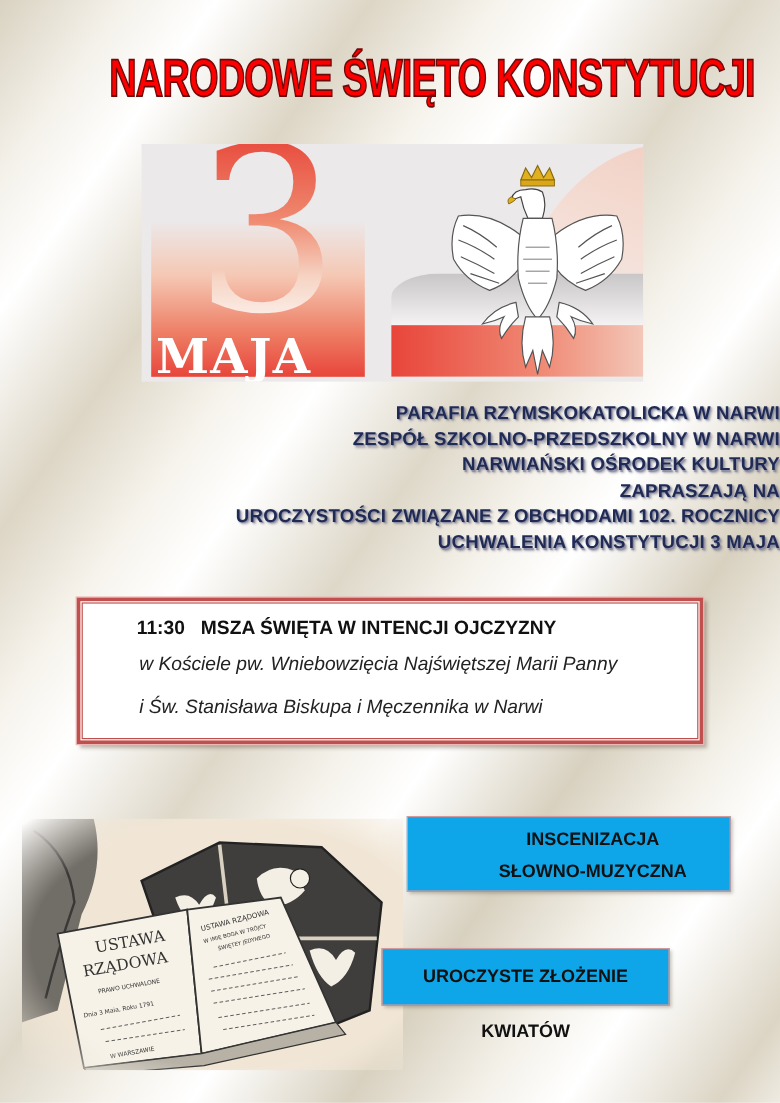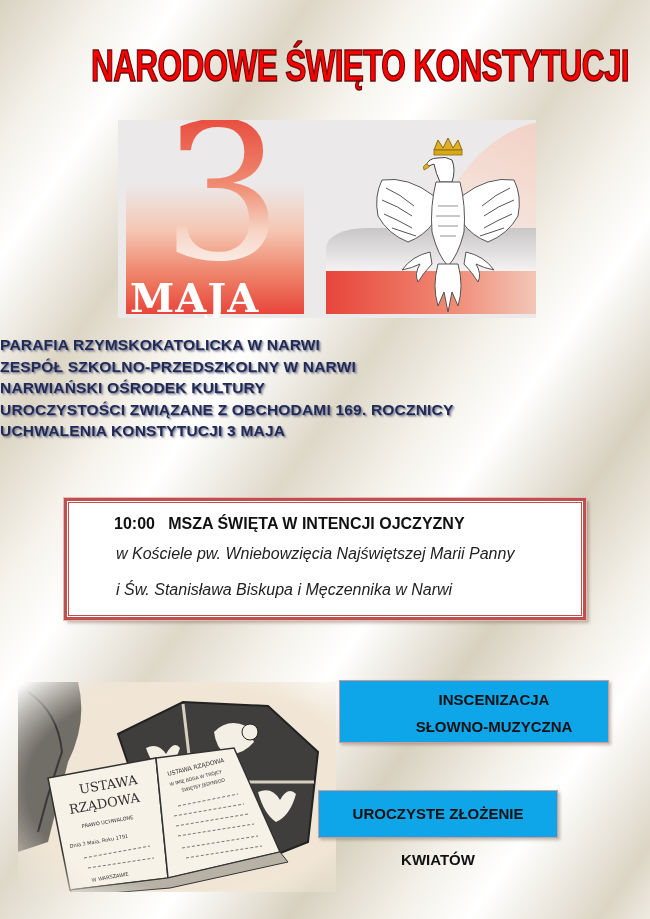--- a/index.html
+++ b/index.html
@@ -61,21 +61,21 @@
     .logo-swoosh {
       position: absolute; left: 300px; top: 0; width: 140px; height: 200px;
       background: linear-gradient(200deg, #f3c9ba 0%, #f7ddd2 40%, rgba(255,255,255,0) 70%);
       border-top-left-radius: 100% 100%;
       opacity: 0.8;
     }
     .eagle {
       position: absolute; left: 250px; top: 16px; width: 160px; height: 180px;
     }
     .organizers {
-      position: absolute; left: 0; top: 334px; width: 650px; text-align: left;
+      position: absolute; left: 0; top: 334px; width: 650px; text-align: right;
       font-family: "Liberation Sans", sans-serif; font-weight: bold;
       font-size: 15.5px; line-height: 21.5px;
       color: #1f2a55;
       text-shadow: 1px 1px 1px #8a8aa0, 2px 2px 2px rgba(60,60,90,0.4);
       letter-spacing: 0.2px;
     }
     .organizers div { white-space: nowrap; }
     .mass-box {
       position: absolute; left: 64px; top: 498px; width: 522px; height: 122px;
       background: #ffffff;
@@ -158,26 +158,27 @@
     </g>
 
     <path d="M70 128 Q64 150 70 170 L76 156 L80 176 L84 156 L90 170 Q96 150 90 128 Z" fill="#ffffff" stroke="#555" stroke-width="1"></path>
   </svg>
 </div>
 
 <div class="organizers">
   <div>PARAFIA RZYMSKOKATOLICKA W NARWI</div>
   <div>ZESPÓŁ SZKOLNO-PRZEDSZKOLNY W NARWI</div>
   <div>NARWIAŃSKI OŚRODEK KULTURY</div>
-  <div>UROCZYSTOŚCI ZWIĄZANE Z OBCHODAMI 169. ROCZNICY</div>
+  <div>ZAPRASZAJĄ NA</div>
+  <div>UROCZYSTOŚCI ZWIĄZANE Z OBCHODAMI 102. ROCZNICY</div>
   <div>UCHWALENIA  KONSTYTUCJI  3 MAJA</div>
 </div>
 
 <div class="mass-box">
-  <div class="mass-time-line"><span>10:00</span>   <span>MSZA ŚWIĘTA W INTENCJI OJCZYZNY</span></div>
+  <div class="mass-time-line"><span>11:30</span>   <span>MSZA ŚWIĘTA W INTENCJI OJCZYZNY</span></div>
   <div class="mass-line l2">i Św. Stanisława  Biskupa i  Męczennika w Narwi</div>
   <div class="mass-line l1">w Kościele pw. Wniebowzięcia  Najświętszej Marii Panny</div>
 </div>
 
 <div class="illustration">
   <svg width="318" height="210" viewBox="0 0 318 210">
 
     <path d="M0 0 L60 0 Q70 40 50 80 Q40 120 30 160 L0 170 Z" fill="#5a5754" opacity="0.85"></path>
     <path d="M10 10 Q40 30 44 70 Q30 110 20 150" fill="none" stroke="#3a3836" stroke-width="2"></path>
 

